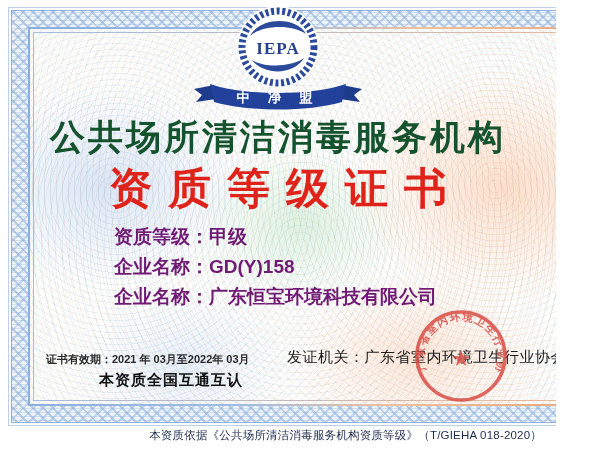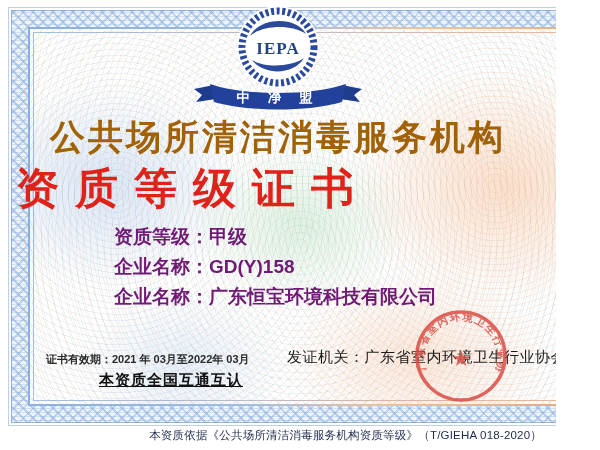--- a/index.html
+++ b/index.html
@@ -39,37 +39,37 @@
     border:1px solid transparent;
     border-image:linear-gradient(95deg,rgba(137,174,222,.8),rgba(232,168,126,.8)) 1;
   }
 
   
   .logo-wrap{position:absolute;left:50%;top:3px;transform:translateX(-50%);width:176px;height:112px;}
 
   
   .title{
     position:absolute;left:0;right:0;top:114px;text-align:center;
-    font-size:35px;font-weight:900;color:#a16207;letter-spacing:3px;white-space:nowrap;
+    font-size:35px;font-weight:900;color:#14532d;letter-spacing:3px;white-space:nowrap;
   }
   .subtitle{
-    position:absolute;left:0;right:0;top:160px;
+    position:absolute;left:0;right:0;top:160px;text-align:center;
     font-family:"Liberation Serif","DejaVu Serif",serif;
     font-size:43px;font-weight:900;color:#e0231a;letter-spacing:16px;text-indent:16px;white-space:nowrap;
   }
 
   
   .fields{position:absolute;left:114px;top:222px;}
   .field-row{font-size:19px;font-weight:800;color:#701a75;height:30px;line-height:30px;white-space:nowrap;}
   .field-row .val{font-weight:800;}
 
   
   .validity{position:absolute;left:46px;top:352px;width:250px;}
   .validity-line1{font-size:11px;font-weight:700;color:#2a2a2a;white-space:nowrap;}
-  .validity-line2{font-size:15px;font-weight:900;color:#111;margin-top:4px;text-align:center;letter-spacing:1px;text-decoration:underline;}
+  .validity-line2{font-size:15px;font-weight:900;color:#111;margin-top:4px;text-align:center;letter-spacing:1px;}
 
   .issuer{
     position:absolute;left:287px;top:348px;font-size:15px;font-weight:400;color:#1b1b1b;
     white-space:nowrap;letter-spacing:.5px;
   }
 
   .seal{position:absolute;left:405px;top:300px;width:112px;height:112px;opacity:.85;}
 
   
   .footer-note{

